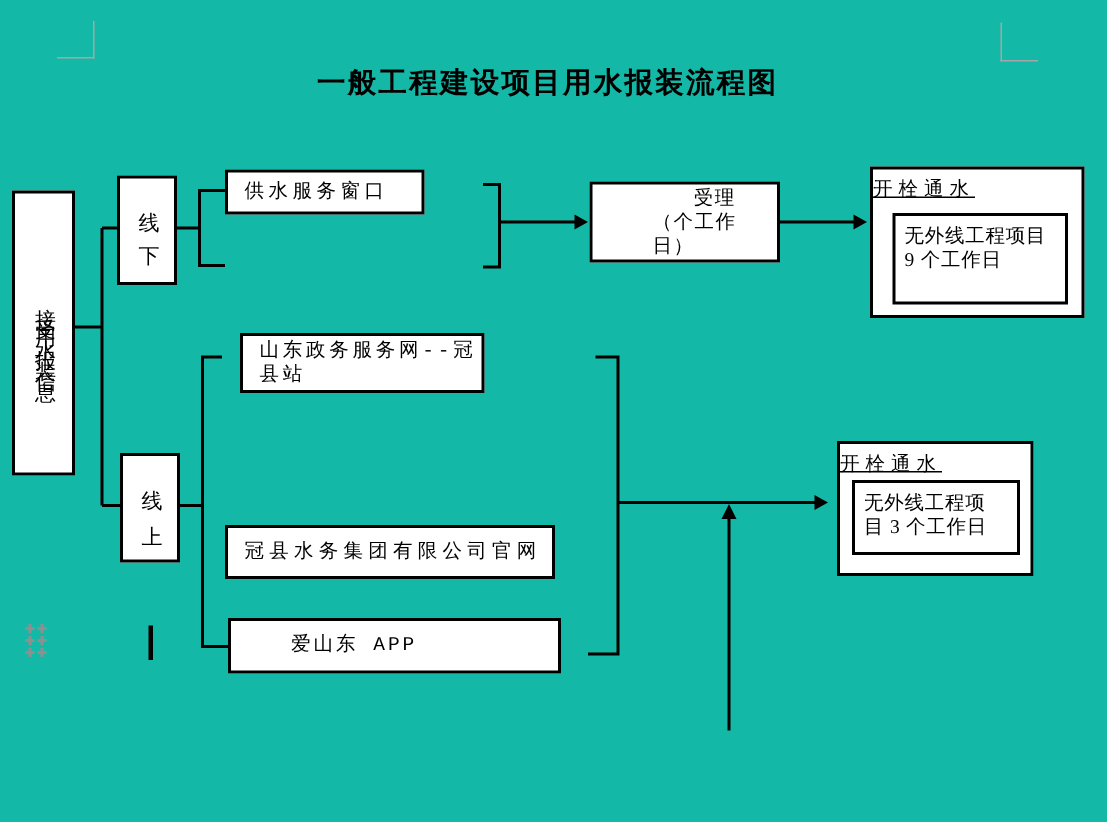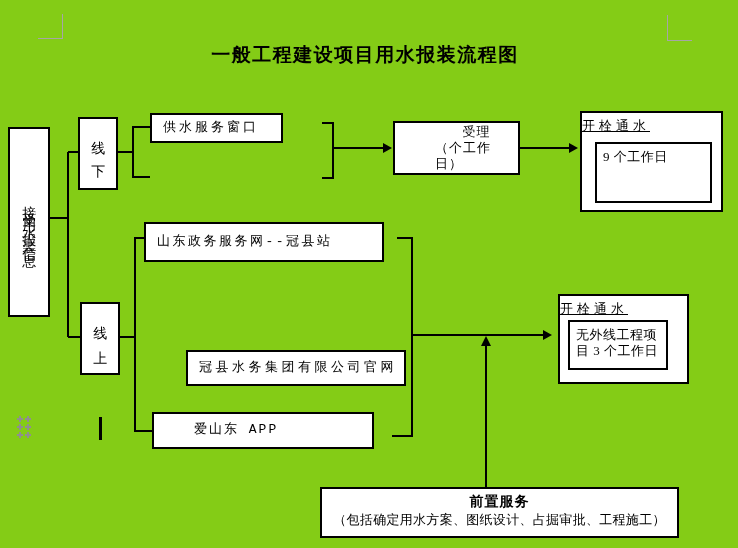--- a/index.html
+++ b/index.html
@@ -1,17 +1,17 @@
 <!DOCTYPE html>
 <html><head>
 <meta charset="utf-8">
 <style>
   html,body{margin:0;padding:0;background:#fff;}
   #page{
-    position:relative;width:738px;height:548px;background:#84cc16;overflow:hidden;
+    position:relative;width:738px;height:548px;background:#14b8a6;overflow:hidden;
     font-family:"Liberation Serif","DejaVu Serif",serif;color:#000;
   }
   
   .doc-title{
     position:absolute;left:0;top:42px;width:730px;text-align:center;
     font-size:19px;font-weight:bold;letter-spacing:1.5px;
   }
   
   .fbox{
     position:absolute;box-sizing:border-box;border:2px solid #000;background:#fff;
@@ -24,35 +24,35 @@
     writing-mode:vertical-lr;text-orientation:upright;
   }
   .source-box{left:8px;top:127px;width:42px;height:190px;font-size:14px;letter-spacing:7px;}
   .branch-box{width:40px;font-size:14px;letter-spacing:24px;}
   .branch-offline{left:78px;top:117px;height:73px;}
   .branch-online{left:80px;top:302px;height:73px;}
   
   .chan{padding-left:11px;font-family:Liberation Mono, monospace;}
   .off-ch1{left:150px;top:113px;width:133px;height:30px;letter-spacing:3px;}
   .off-ch2{left:150px;top:163px;width:173px;height:31px;letter-spacing:0.5px;}
-  .on-ch1{left:144px;top:222px;width:240px;height:40px;letter-spacing:2.5px;}
+  .on-ch1{left:160px;top:222px;width:163px;height:40px;letter-spacing:2.5px;}
   .on-ch2{left:147px;top:288px;width:248px;height:39px;letter-spacing:0.6px;}
-  .on-ch3{left:150px;top:350px;width:220px;height:36px;letter-spacing:3.5px;margin-left:36px;}
+  .on-ch3{left:150px;top:350px;width:220px;height:36px;letter-spacing:3.5px;}
   .on-ch4{left:152px;top:412px;width:222px;height:37px;letter-spacing:2px;padding-left:40px;}
   
   .accept-box{left:393px;top:121px;width:127px;height:54px;
     display:flex;flex-direction:column;align-items:center;justify-content:center;letter-spacing:1px;padding-left:40px;}
   
   .result-outer{display:block;}
   .result1{left:580px;top:111px;width:143px;height:101px;}
   .result2{left:558px;top:294px;width:131px;height:90px;}
   .result-title{margin-top:5px;text-align:left;letter-spacing:4px;text-decoration:underline;}
   .result-inner{position:absolute;box-sizing:border-box;border:2px solid #000;padding:5px 4px 0 6px;letter-spacing:0.5px;}
   .result1 .result-inner{left:13px;top:29px;width:117px;height:61px;}
-  .result2 .result-inner{left:8px;top:24px;width:100px;height:50px;}
+  .result2 .result-inner{left:8px;top:24px;width:112px;height:50px;}
   
   .preservice{left:320px;top:487px;width:359px;height:51px;text-align:center;padding-top:4px;}
   .preservice .ps-title{font-family:"Liberation Sans","DejaVu Sans",sans-serif;font-weight:bold;font-size:14px;letter-spacing:1px;}
   .preservice .ps-sub{font-size:13px;margin-top:1px;letter-spacing:0.3px;}
   
   .wires{position:absolute;left:0;top:0;width:738px;height:548px;}
   
   .corner{position:absolute;}
   .corner-tl{left:38px;top:14px;width:24px;height:24px;border-right:1px solid #a6a6a6;border-bottom:1px solid #a6a6a6;}
   .corner-tr{left:667px;top:15px;width:24px;height:25px;border-left:1px solid #a6a6a6;border-bottom:1px solid #a6a6a6;}
@@ -114,40 +114,37 @@
   <div class="fbox vcenter chan off-ch1">供水服务窗口</div>
 
   <div class="fbox accept-box">
     <div>受理</div>
     <div>（个工作日）</div>
   </div>
 
   <div class="fbox result-outer result1">
     <div class="result-title">开栓通水</div>
     <div class="result-inner">
+      <div>无外线工程项目</div>
       <div>9 个工作日</div>
     </div>
   </div>
 
   <div class="fbox vcenter chan on-ch1">山东政务服务网--冠县站</div>
   <div class="fbox vcenter chan on-ch3">冠县水务集团有限公司官网</div>
   <div class="fbox vcenter chan on-ch4">爱山东 APP</div>
 
   <div class="fbox result-outer result2">
     <div class="result-title">开栓通水</div>
     <div class="result-inner">
       <div>无外线工程项</div>
       <div>目 3 个工作日</div>
     </div>
   </div>
 
-  <div class="fbox preservice">
-    <div class="ps-title">前置服务</div>
-    <div class="ps-sub">（包括确定用水方案、图纸设计、占掘审批、工程施工）</div>
-  </div>
 
   <div class="drag-handle">
     <span></span>
       <span></span>
     <span></span>
       <span></span>
     <span></span>
       <span></span>
   </div>
 

